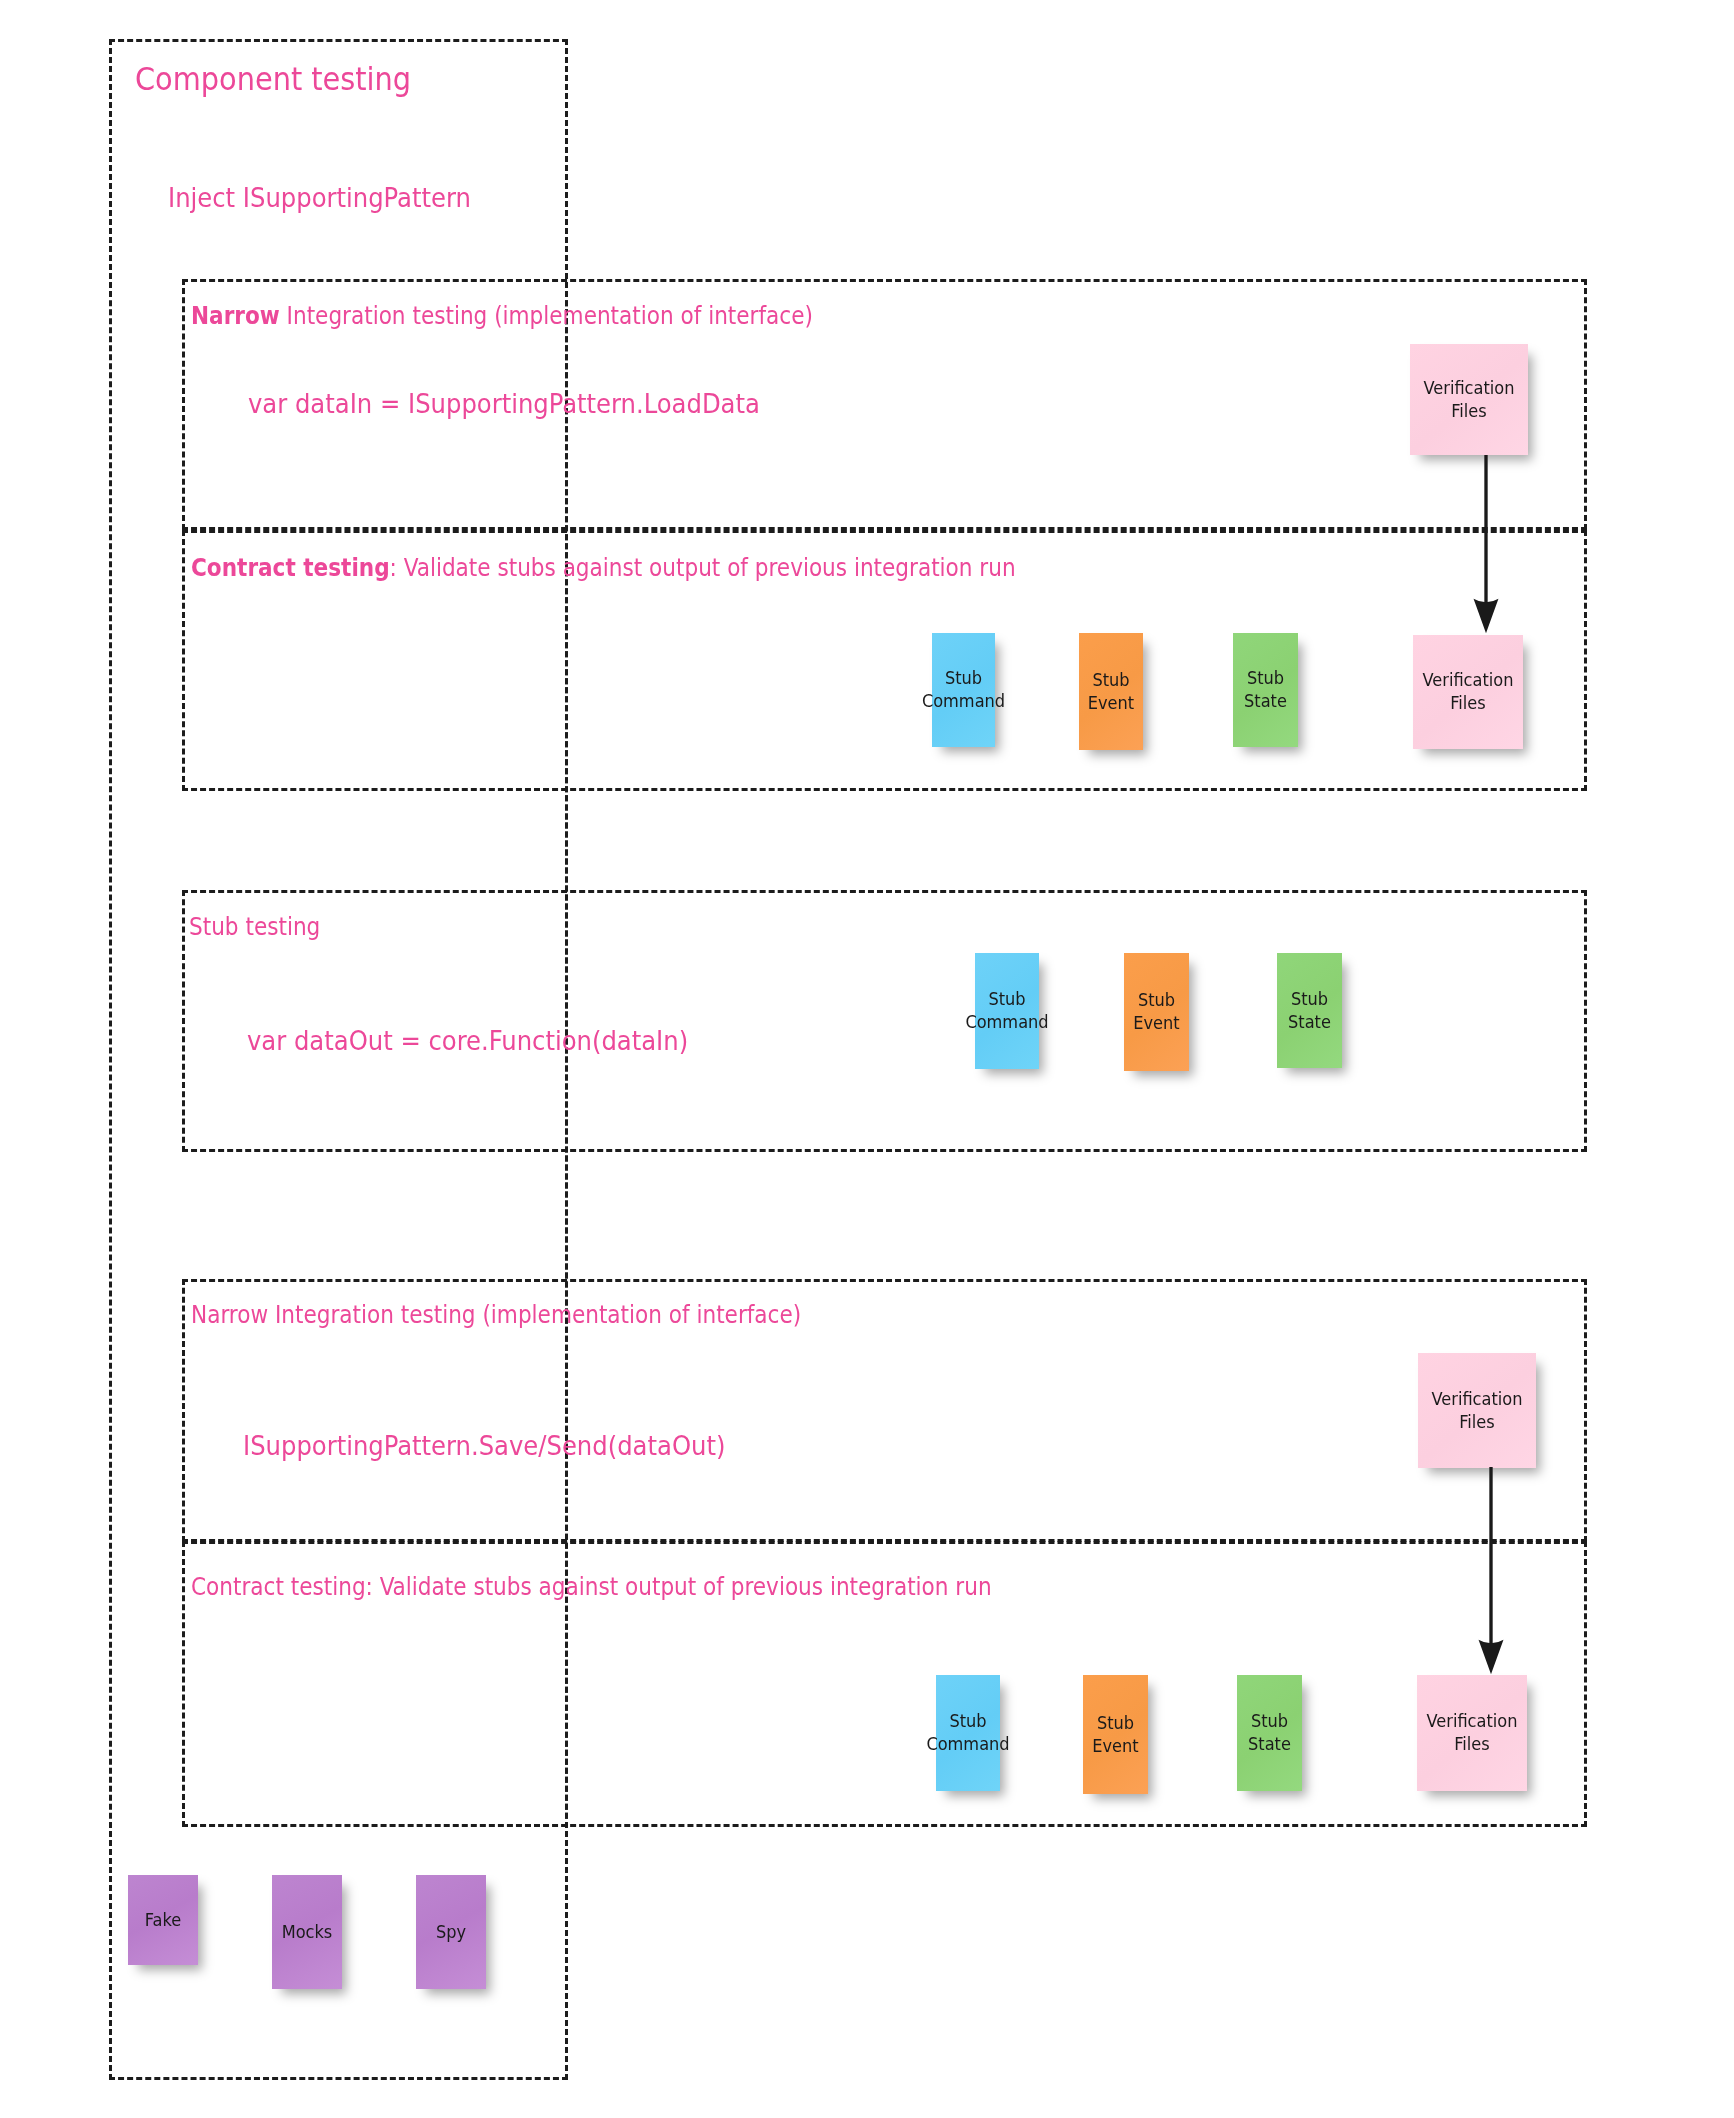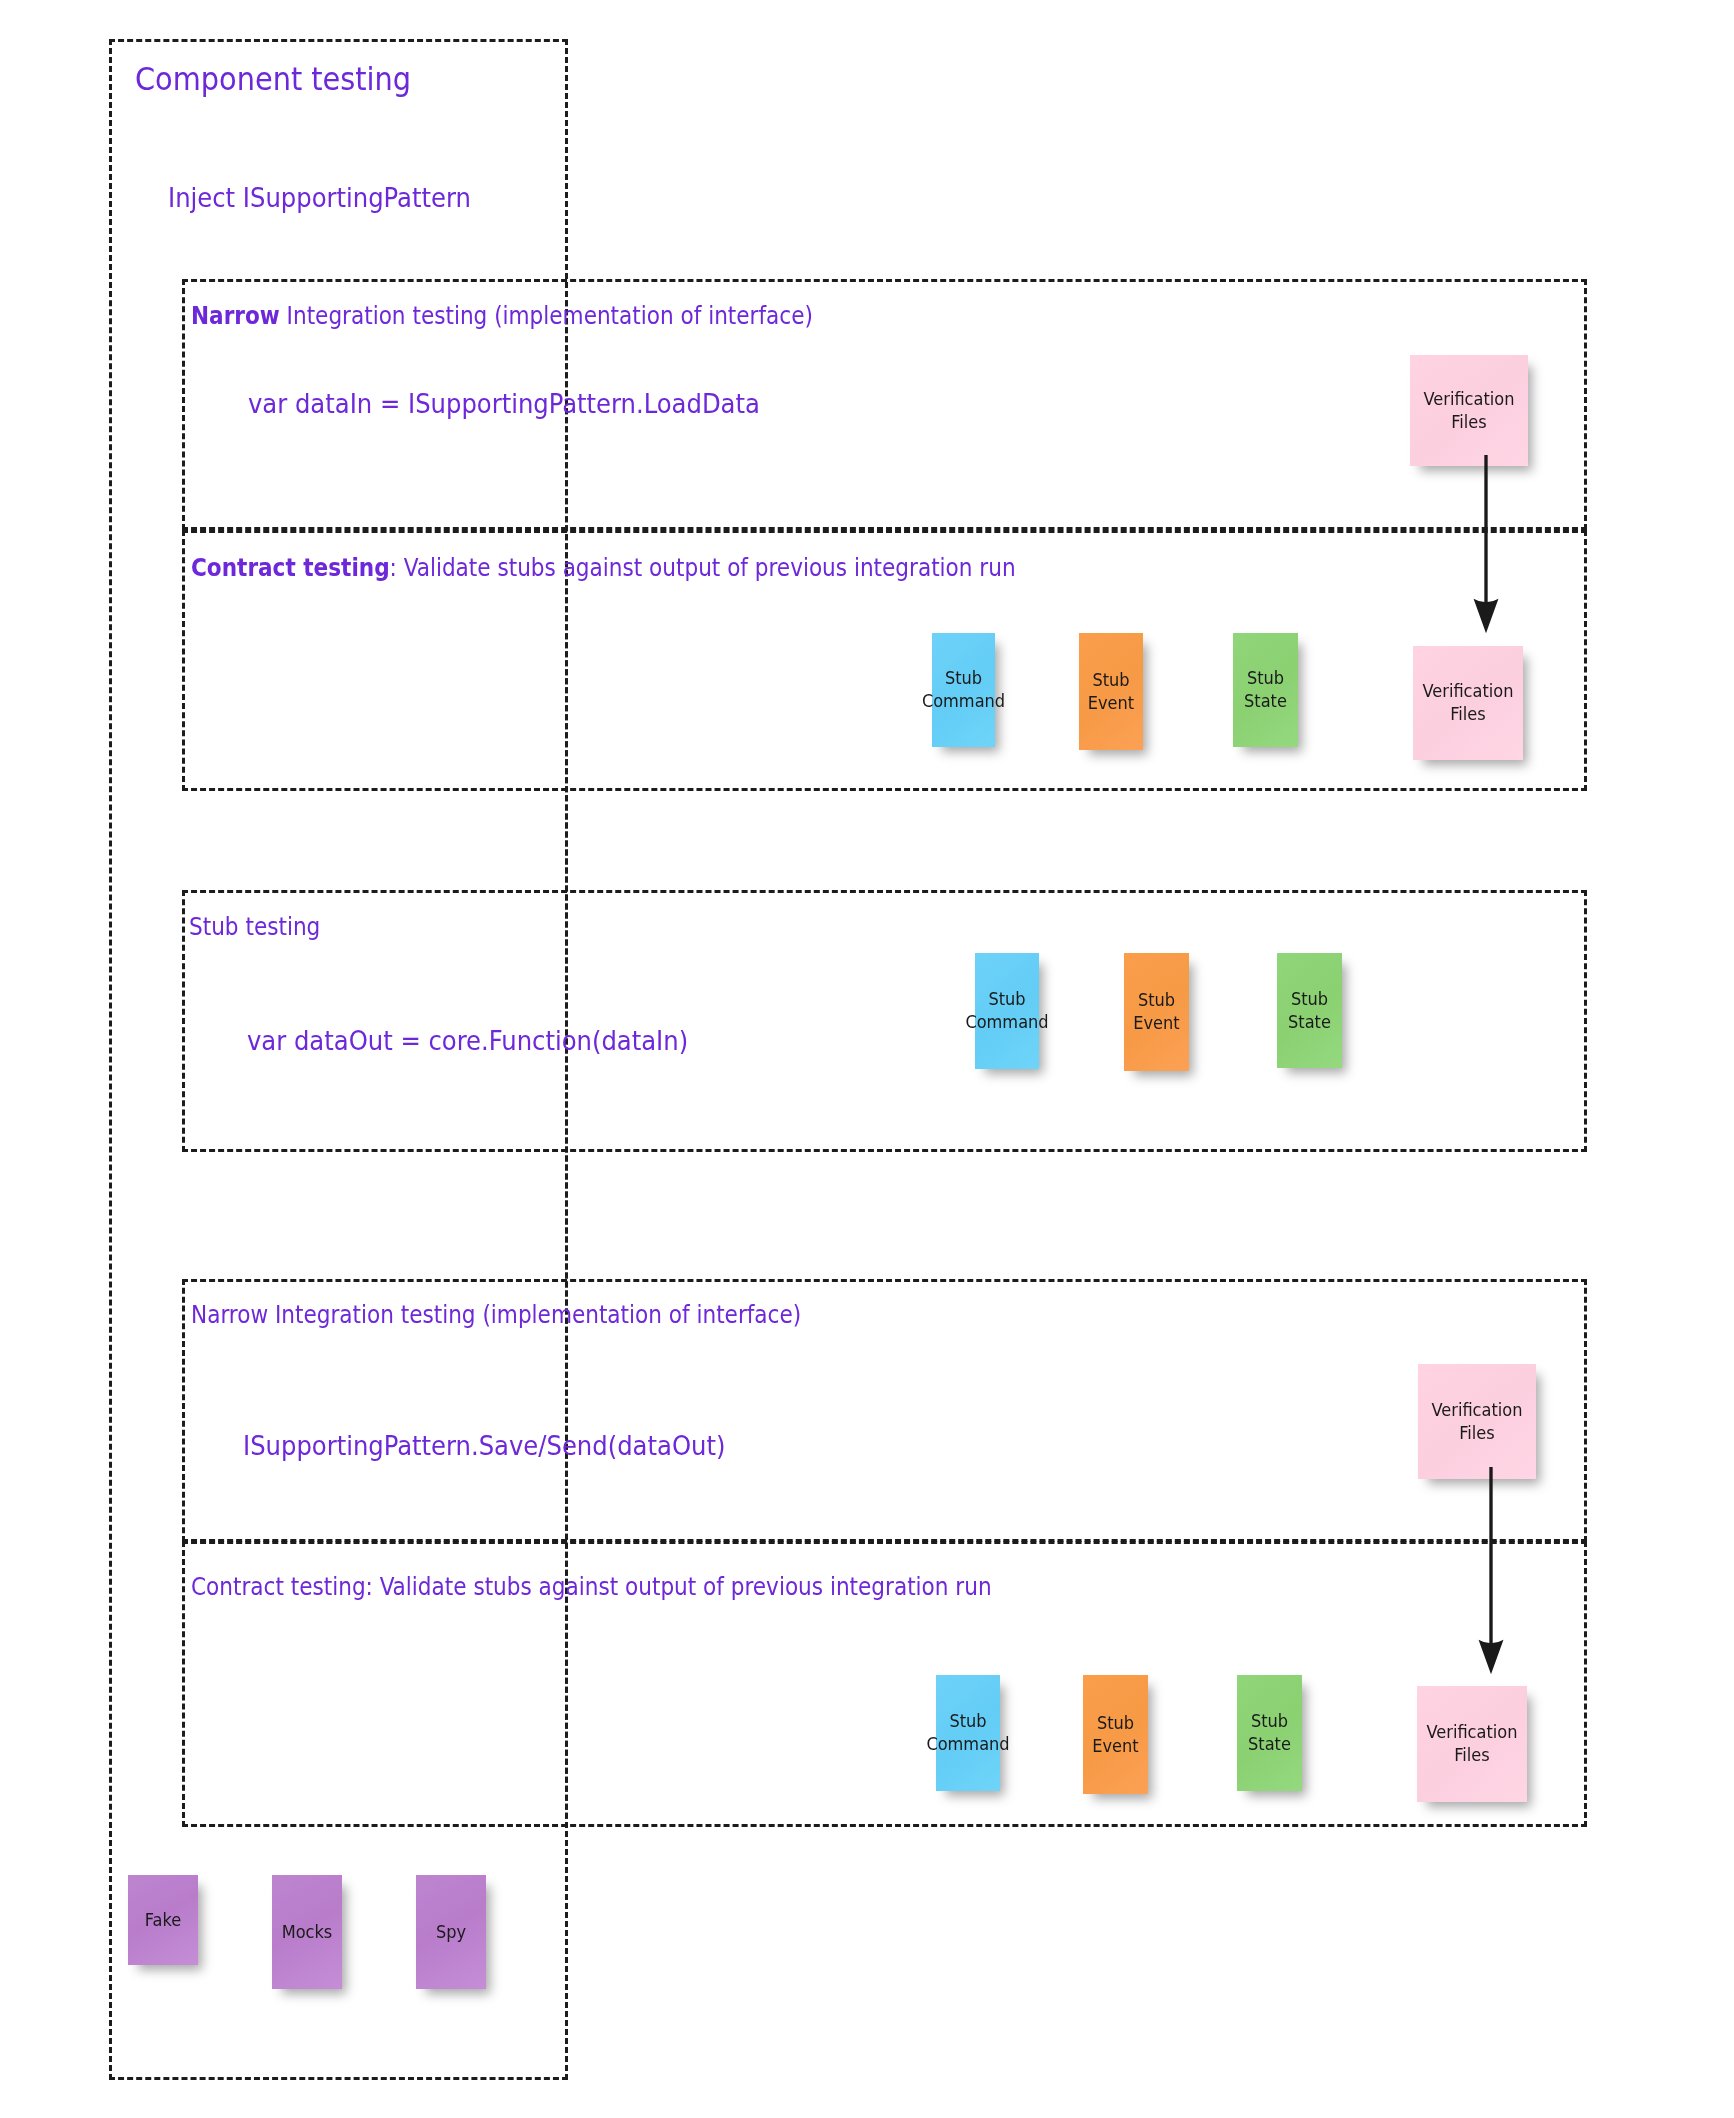--- a/index.html
+++ b/index.html
@@ -54,21 +54,21 @@
   .panel-contract1 { left: 182px; top: 530px; width: 1405px; height: 261px; }
   .panel-unit { left: 182px; top: 890px; width: 1405px; height: 262px; }
   .panel-narrow2 { left: 182px; top: 1279px; width: 1405px; height: 263px; }
   .panel-contract2 { left: 182px; top: 1541px; width: 1405px; height: 286px; }
 
   
   .txt {
     position: absolute;
     white-space: nowrap;
     line-height: 1;
-    color: #6d28d9;
+    color: #ec4899;
   }
   .title-lg {
     font-size: 32px;
     font-weight: 400;
   }
   .title-md {
     font-size: 24px;
     font-weight: 400;
     text-align: center;
   }
@@ -99,21 +99,21 @@
     text-align: center;
     font-size: 18px;
     line-height: 1.26;
     color: #1a1a1a;
     padding: 1.9px;
     box-shadow: 6.7px 7.7px 10.5px -2.9px rgba(0,0,0,0.34);
   }
   .note-blue   { background: linear-gradient(140deg,#6ed2f8 0%, #63cdf6 52%, #6fd4f8 100%); }
   .note-orange { background: linear-gradient(140deg,#fb9e4b 0%, #f79a46 52%, #fca155 100%); }
   .note-green  { background: linear-gradient(140deg,#90d67a 0%, #8bd172 52%, #94d97f 100%); }
-  .note-pink   { background: linear-gradient(140deg,#ffd3e2 0%, #fccfdf 52%, #ffd6e5 100%); margin-top: 11px; }
+  .note-pink   { background: linear-gradient(140deg,#ffd3e2 0%, #fccfdf 52%, #ffd6e5 100%); }
   .note-purple { background: linear-gradient(150deg,#bd85d0 0%, #b87ccb 46%, #c58ed6 100%); }
 
   
   .n-verif-1   { left: 1410px; top: 344px;  width: 118px; height: 111px; }
   .n-stub-c-1  { left: 932px; top: 633px; width: 63px; height: 114px; }
   .n-stub-e-1  { left: 1079px; top: 633px; width: 64px; height: 117px; }
   .n-stub-s-1  { left: 1233px; top: 633px; width: 65px; height: 114px; }
   .n-verif-2   { left: 1413px; top: 635px; width: 110px; height: 114px; }
 
   .n-stub-c-2  { left: 975px; top: 953px; width: 64px; height: 116px; }

